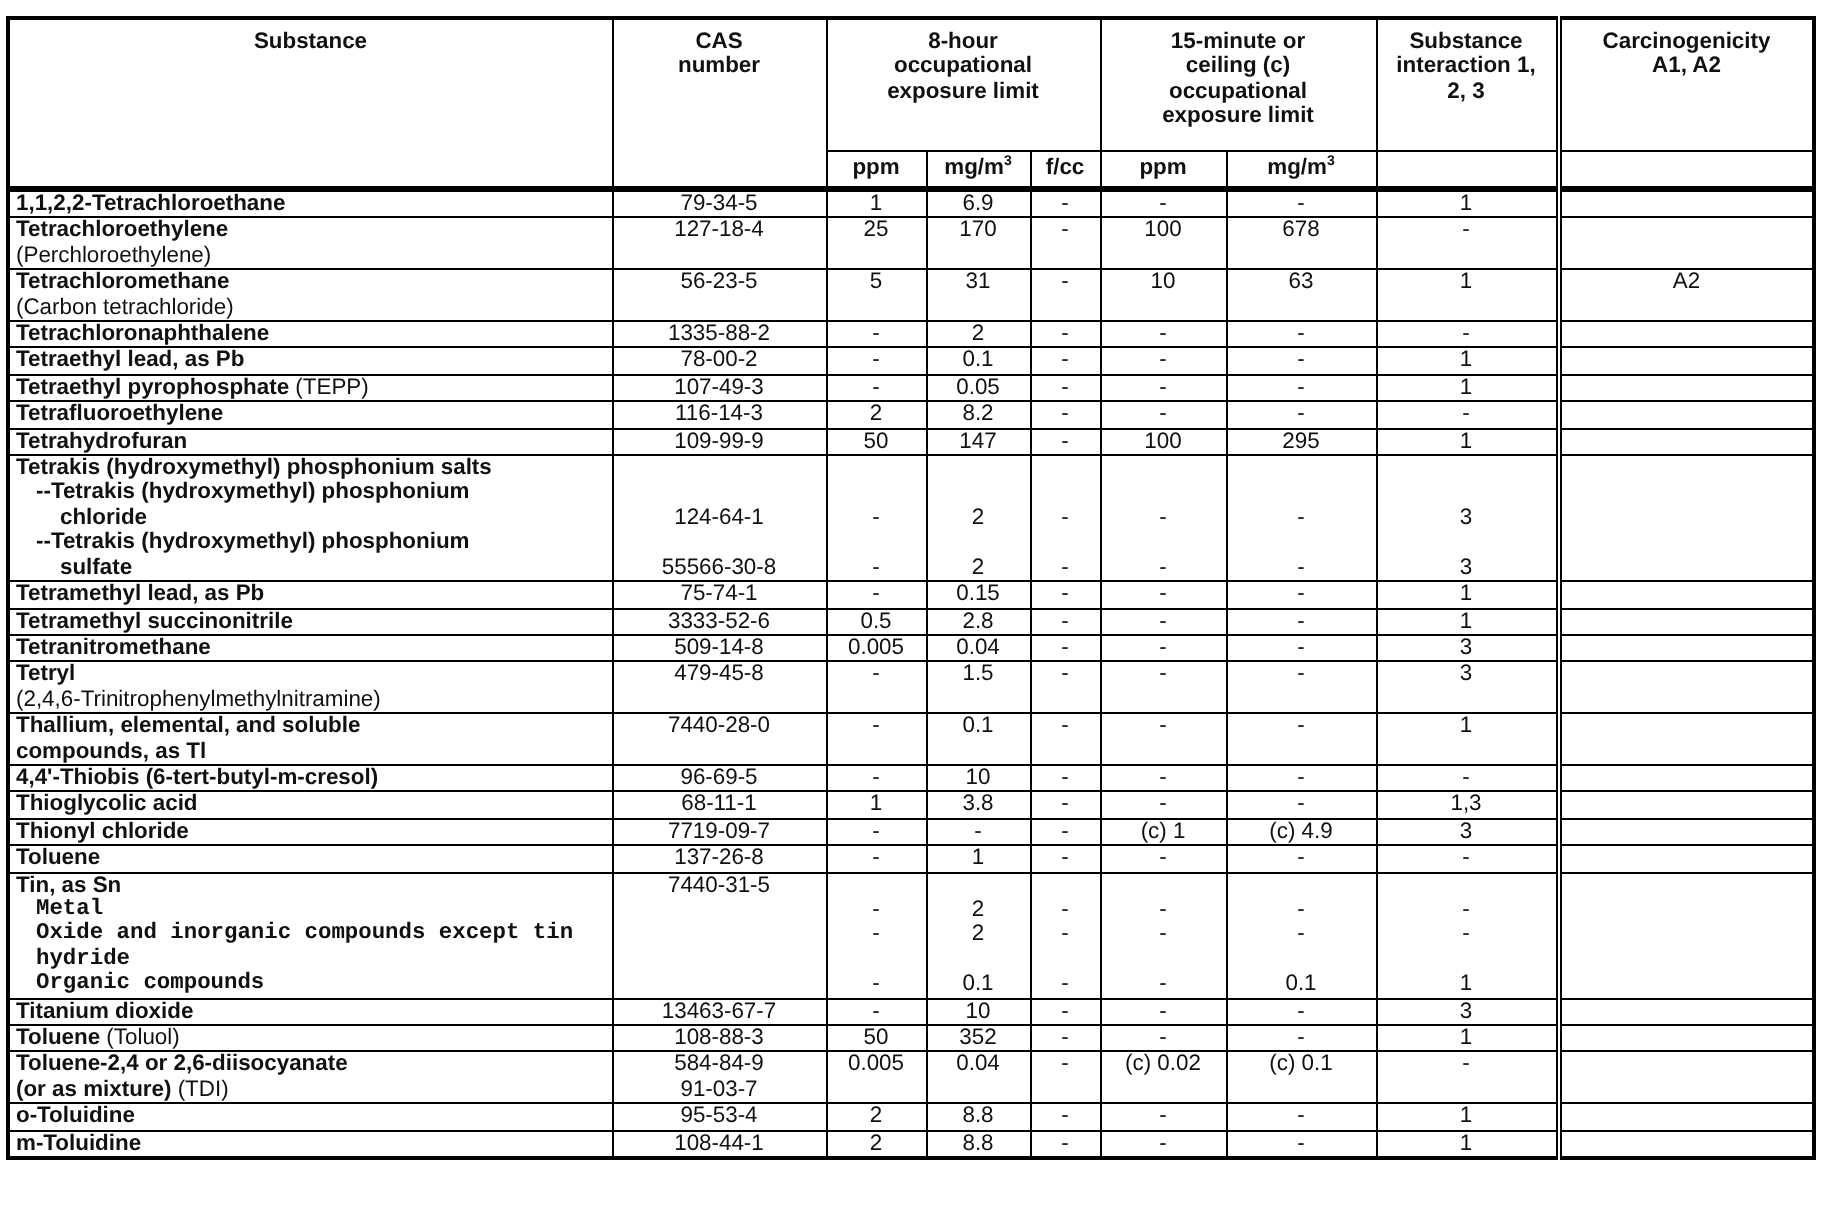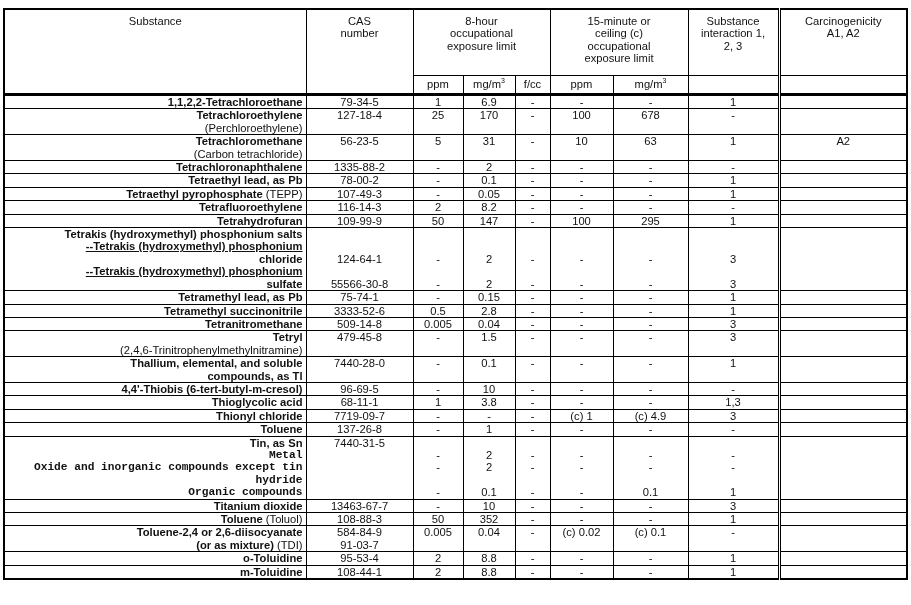--- a/index.html
+++ b/index.html
@@ -1,27 +1,27 @@
 <!DOCTYPE html>
 <html><head>
 <meta charset="utf-8">
 <style>
   html, body { margin: 0; padding: 0; background: #ffffff; }
   body { width: 911px; height: 605px; position: relative; overflow: hidden; font-family: "Liberation Sans", sans-serif; color: #111; }
   #wrap { position: absolute; left: 3px; top: 8px; width: 903px; }
   table { border-collapse: collapse; width: 903px; table-layout: fixed; font-size: 11.2px; line-height: 12.4px; }
   td, th { border: 1px solid #000; padding: 0 3px; vertical-align: top; }
-  th { font-weight: normal; text-align: center; padding-top: 5px; }
+  th { font-weight: bold; text-align: center; padding-top: 5px; }
   thead tr.h1 th { height: 60px; }
   thead tr.h2 th { height: 14px; padding-top: 2px; padding-bottom: 1px; }
   thead tr.h2 { border-bottom: 3px solid #000; }
   tbody td { text-align: center; }
-  tbody td.sub { text-align: right; }
+  tbody td.sub { text-align: left; }
   .b { font-weight: bold; }
-  .ind1 { padding-left: 10px; display: block; text-decoration: underline; }
+  .ind1 { padding-left: 10px; display: block; }
   .ind2 { padding-left: 22px; display: block; }
   .ind3 { padding-left: 10px; display: block; font-family: Liberation Mono, monospace; }
   .line { display: block; }
   .dbl { border-left: 3px double #000; text-align: center; }
   table { border: 2px solid #000; }
   sup { font-size: 7px; line-height: 0; }
   .stack span { display: block; }
 </style>
 </head>
 <body>

